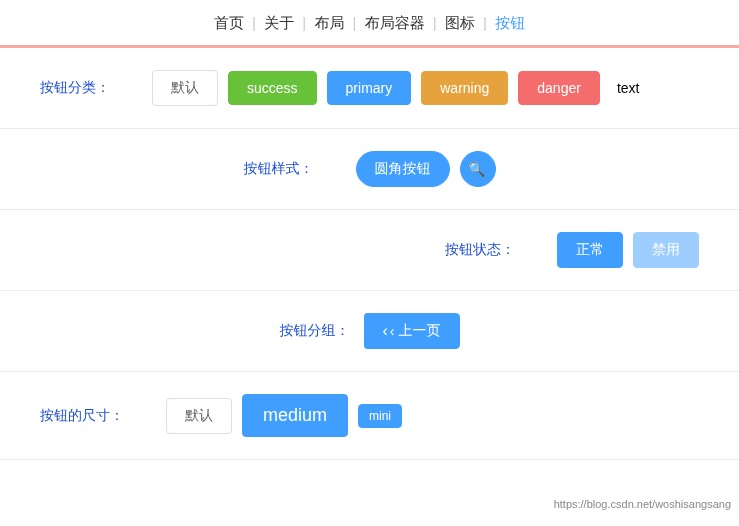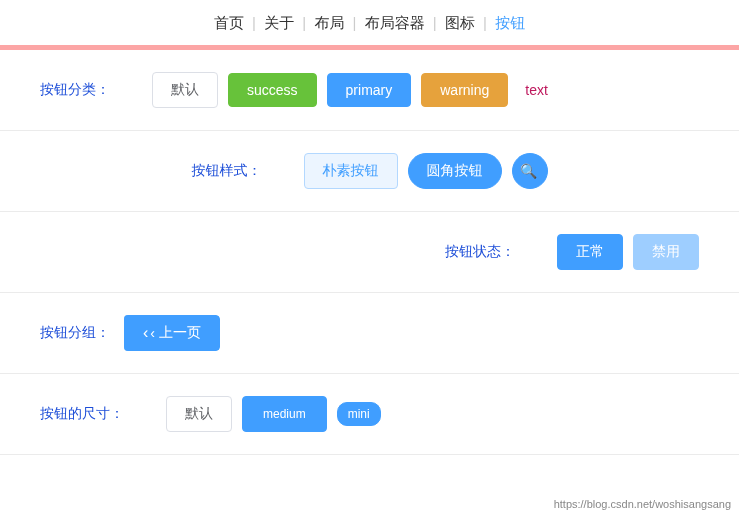--- a/index.html
+++ b/index.html
@@ -7,21 +7,21 @@
       font-family: "Microsoft YaHei", "微软雅黑", Arial, sans-serif;
       background: #fff;
       color: #333;
       font-size: 14px;
     }
 
     
     .nav-bar {
       text-align: center;
       padding: 14px 0 12px;
-      border-bottom: 5px solid #fca5a5;
+      border-bottom: 3px solid #fca5a5;
       font-size: 15px;
     }
     .nav-bar a {
       text-decoration: none;
       color: #333;
     }
     .nav-bar .nav-sep {
       color: #ccc;
       margin: 0 4px;
     }
@@ -93,21 +93,21 @@
       color: #fff;
     }
     .btn-danger {
       background: #F56C6C;
       border-color: #F56C6C;
       color: #fff;
     }
     .btn-text {
       background: transparent;
       border-color: transparent;
-      color: #be185d;
+      color: #000000;
       padding: 8px 6px;
     }
 
     
     .btn-plain-primary {
       background: #ecf5ff;
       border-color: #b3d8ff;
       color: #409EFF;
     }
 
@@ -144,30 +144,29 @@
       border-radius: 4px 0 0 4px;
     }
     .btn-group .btn:last-child {
       border-radius: 0 4px 4px 0;
       border-right-width: 1px;
     }
 
     
     .btn-medium {
       padding: 10px 20px;
-      font-size: 12px;
+      font-size: 18px;
     }
     .btn-small {
       padding: 6px 14px;
       font-size: 12px;
     }
     .btn-mini {
       padding: 4px 10px;
       font-size: 12px;
-      border-radius: 10px;
     }
     .icon-left::before { content: "‹"; font-size: 16px; margin-right: 2px; }
     .icon-right::after { content: "›"; font-size: 16px; margin-left: 2px; }
 
     
     .watermark {
       position: fixed;
       bottom: 16px;
       right: 8px;
       font-size: 11px;
@@ -191,44 +190,44 @@
   <a href="#" class="nav-active">按钮</a>
 </nav>
 
 <div class="section">
   <span class="section-label">按钮分类：</span>
   <div class="btn-row">
     <button class="btn btn-default">默认</button>
     <button class="btn btn-success">success</button>
     <button class="btn btn-primary">primary</button>
     <button class="btn btn-warning">warning</button>
+    <button class="btn btn-danger">danger</button>
     <button class="btn btn-text">text</button>
   </div>
 </div>
 
 <div class="section" style="justify-content:center;">
   <span class="section-label">按钮样式：</span>
   <div class="btn-row">
-    <button class="btn btn-plain-primary">朴素按钮</button>
     <button class="btn btn-primary btn-round">圆角按钮</button>
     <button class="btn btn-primary btn-circle">
       <span>🔍</span>
     </button>
   </div>
 </div>
 
 <div class="section" style="justify-content:flex-end;">
   <span class="section-label">按钮状态：</span>
   <div class="btn-row">
     <button class="btn btn-primary">正常</button>
     <button class="btn btn-primary btn-disabled" disabled="">禁用</button>
   </div>
 </div>
 
-<div class="section" style="">
+<div class="section" style="justify-content:center;">
   <span class="section-label">按钮分组：</span>
   <div class="btn-group">
     <button class="btn btn-primary icon-left">
       <span style="margin-right:4px;">‹</span>
       <span>上一页</span>
     </button>
   </div>
 </div>
 
 <div class="section">

